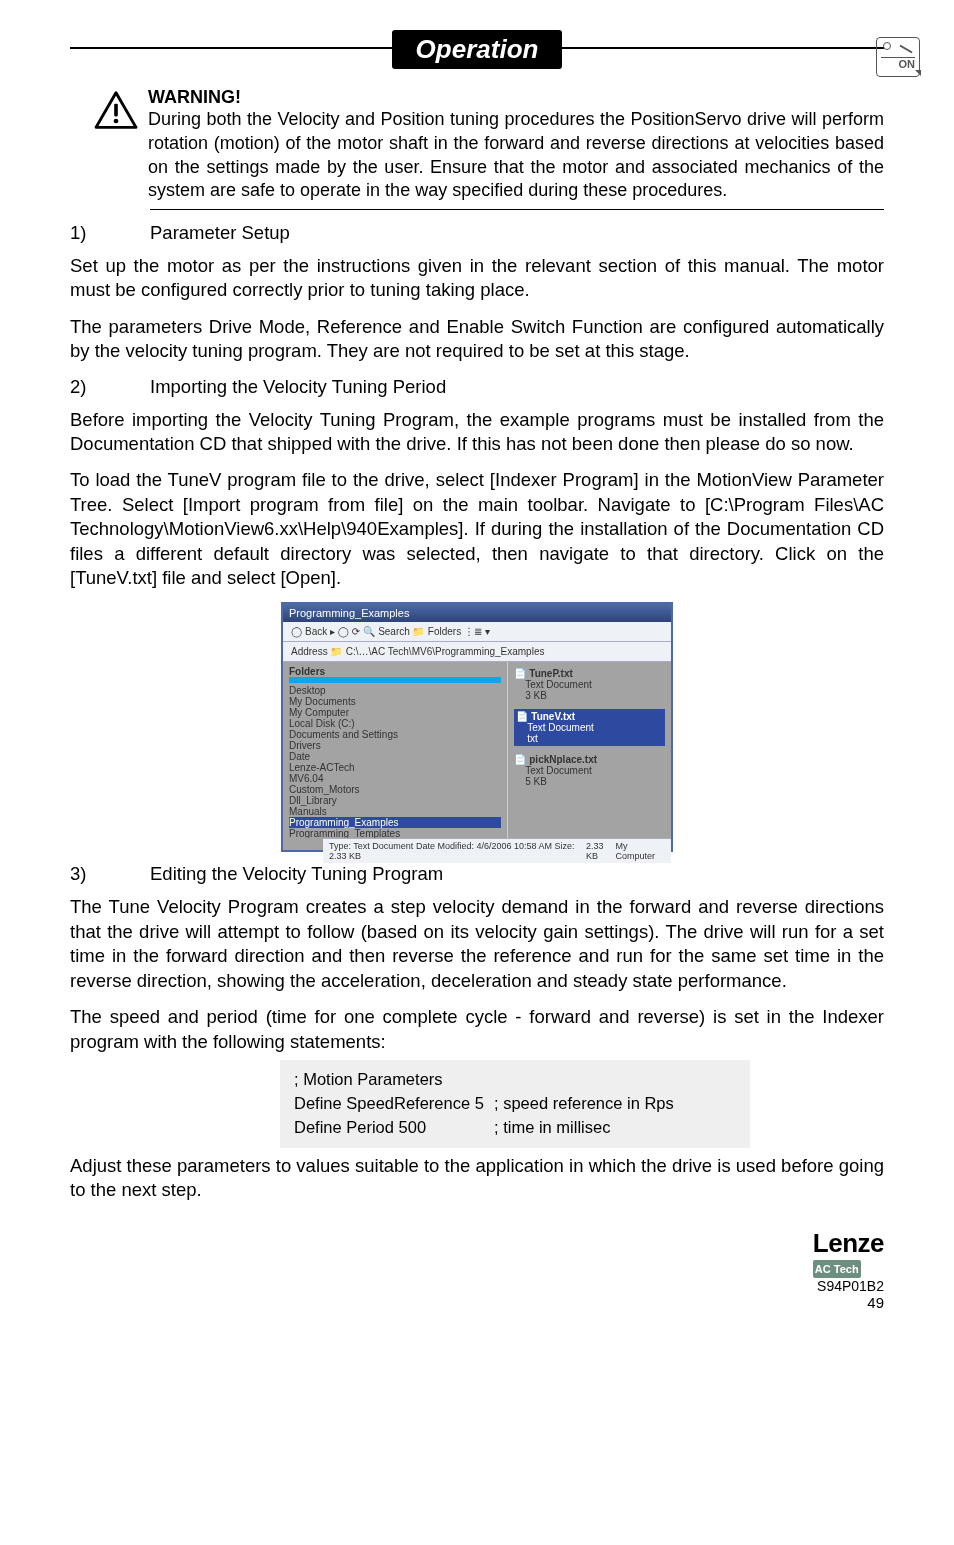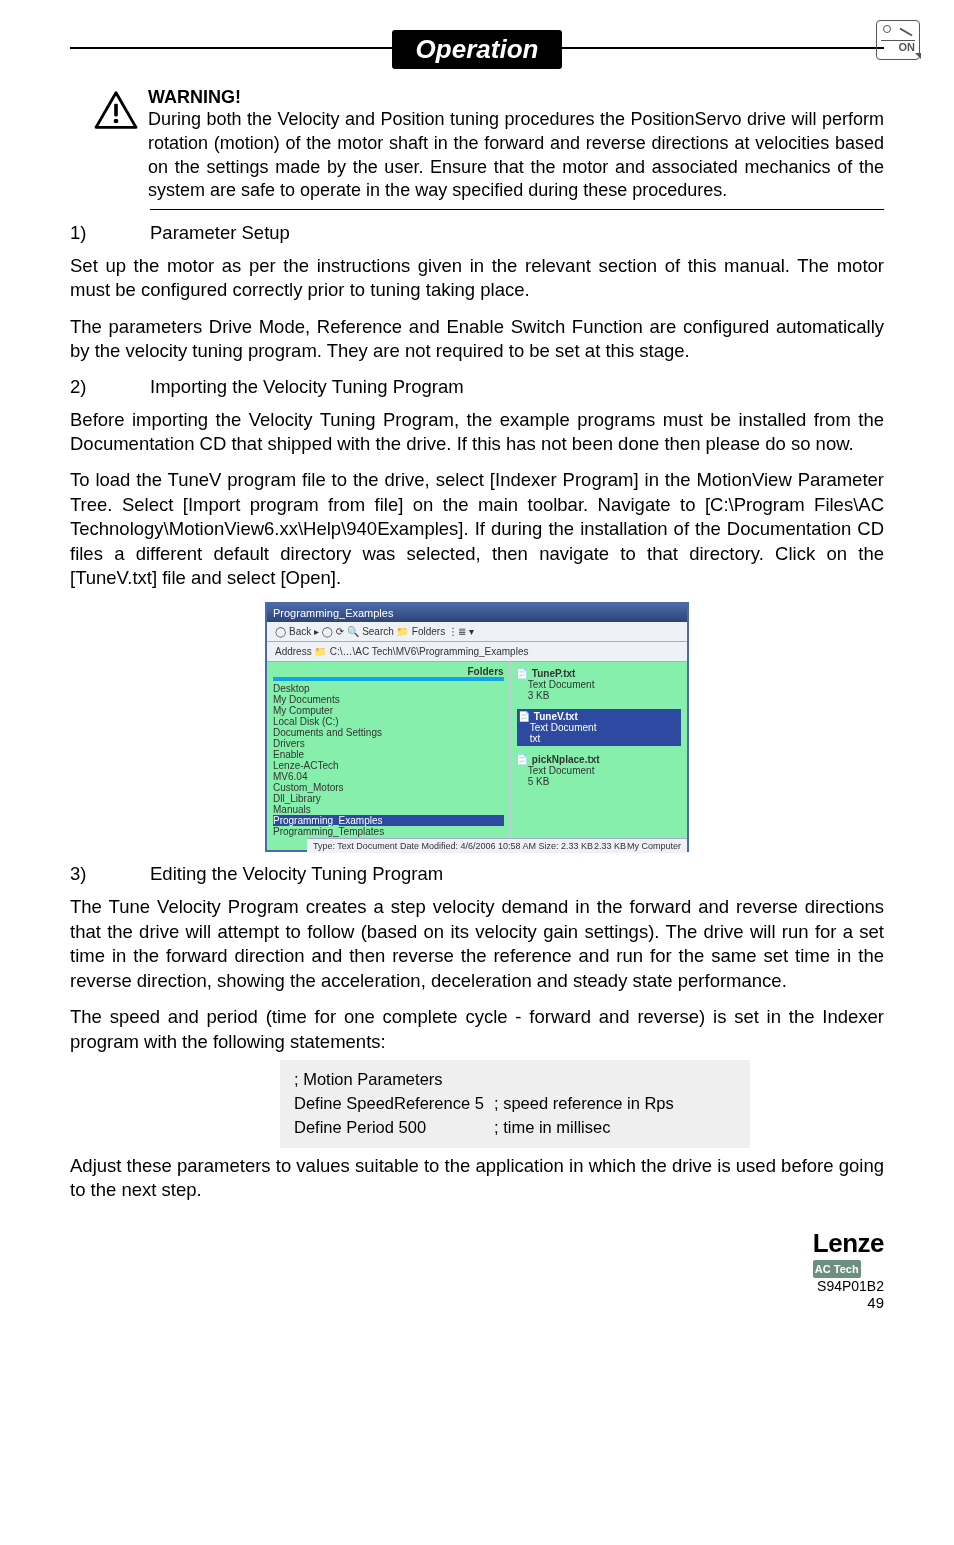--- a/index.html
+++ b/index.html
@@ -30,21 +30,21 @@
       color: #fff;
       font-style: italic;
       font-weight: bold;
       font-size: 26px;
       padding: 4px 24px;
       border-radius: 3px;
     }
     .on-icon {
       position: absolute;
       right: 34px;
-      top: 20px;
+      top: 37px;
       width: 44px;
       height: 40px;
       border: 1.5px solid #555;
       border-radius: 4px;
       display: flex;
       flex-direction: column;
       align-items: center;
       justify-content: flex-end;
       padding: 4px 4px 6px 4px;
     }
@@ -85,22 +85,22 @@
       font-size: 18.5px; line-height: 1.32; text-align: justify; margin-bottom: 12px;
     }
     .numrow {
       font-size: 18.5px; margin-bottom: 10px;
     }
     .numrow .num { display:inline-block; width: 80px; }
     .figure {
       text-align: center; margin: 10px 0 10px 0;
     }
     .figure .win {
-      display:inline-block; width: 424px; height: 250px; border:2px solid #4c6aa8;
-      background: #86efac; position: relative; text-align: left; font-size:10px; color:#333;
+      display:inline-block; width: 392px; height: 250px; border:2px solid #4c6aa8;
+      background: #a3a3a3; position: relative; text-align: left; font-size:10px; color:#333;
     }
     .figure .win .titlebar{
       background: linear-gradient(#4c6aa8,#2d4478); color:#fff; font-size:11px;
       padding:3px 6px;
     }
     .figure .win .toolbar{ background:#eef2f7; border-bottom:1px solid #aac;
       font-size:10px; padding:4px 8px; }
     .figure .win .body{ display:flex; height: calc(100% - 70px); }
     .figure .win .tree{ width: 58%; border-right:1px solid #ccd; padding:4px 6px; overflow:hidden; }
     .figure .win .files{ flex:1; padding:6px; }
@@ -160,41 +160,41 @@
 
 
   <div class="numrow">
     <span class="num">1)</span><span>Parameter Setup</span>
   </div>
 
   <div class="para">Set up the motor as per the instructions given in the relevant section of this manual. The motor must be configured correctly prior to tuning taking place.</div>
   <div class="para">The parameters Drive Mode, Reference and Enable Switch Function are configured automatically by the velocity tuning program. They are not required to be set at this stage.</div>
 
   <div class="numrow">
-    <span class="num">2)</span><span>Importing the Velocity Tuning Program</span>
+    <span class="num">2)</span><span>Importing the Velocity Tuning Period</span>
   </div>
 
   <div class="para">Before importing the Velocity Tuning Program, the example programs must be installed from the Documentation CD that shipped with the drive. If this has not been done then please do so now.</div>
   <div class="para">To load the TuneV program file to the drive, select [Indexer Program] in the MotionView Parameter Tree. Select [Import program from file] on the main toolbar. Navigate to [C:\Program Files\AC Technology\MotionView6.xx\Help\940Examples]. If during the installation of the Documentation CD files a different default directory was selected, then navigate to that directory. Click on the [TuneV.txt] file and select [Open].</div>
 
   <div class="figure">
     <div class="win">
       <div class="titlebar">Programming_Examples</div>
       <div class="toolbar">◯ Back  ▸  ◯   ⟳   🔍 Search   📁 Folders   ⋮≣ ▾</div>
       <div class="toolbar">Address  📁 C:\…\AC Tech\MV6\Programming_Examples</div>
       <div class="body">
         <div class="tree">
-          <div style="font-weight:bold;border-bottom:4px solid #0ea5e9;margin-bottom:2px;text-align:right;">Folders</div>
+          <div style="font-weight:bold;border-bottom:6px solid #0ea5e9;margin-bottom:2px;">Folders</div>
           <div>Desktop</div>
           <div>  My Documents</div>
           <div>  My Computer</div>
           <div>    Local Disk (C:)</div>
           <div>      Documents and Settings</div>
           <div>      Drivers</div>
-          <div>      Enable</div>
+          <div>      Date</div>
           <div>      Lenze-ACTech</div>
           <div>        MV6.04</div>
           <div>          Custom_Motors</div>
           <div>          Dll_Library</div>
           <div>          Manuals</div>
           <div style="background:#2d4aa0;color:#fff;">          Programming_Examples</div>
           <div>          Programming_Templates</div>
           <div>          User Data</div>
 
         </div>

